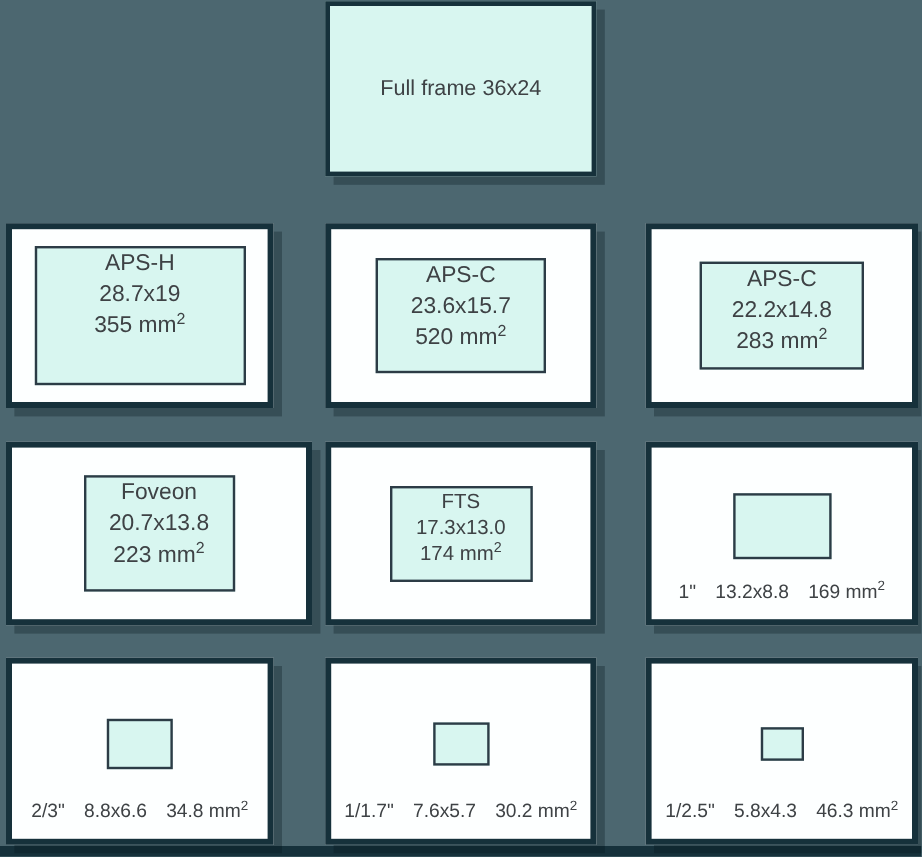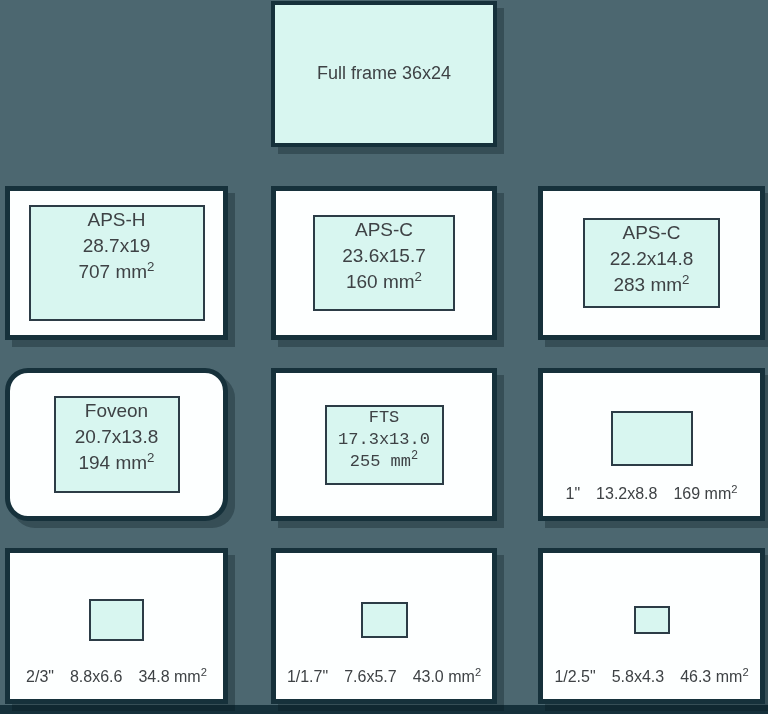--- a/index.html
+++ b/index.html
@@ -51,53 +51,53 @@
   <div class="bottom-strip"></div>
 
   <div class="card filled" style="left:271px;top:1px;width:226px;height:146px;">
     <div>Full frame 36x24</div>
   </div>
 
   <div class="card" style="left:5px;top:186px;width:223px;height:154px;">
     <div class="sensor-rect" style="width:176px;height:116px;">
       <div>APS-H</div>
       <div>28.7x19</div>
-      <div><span>707 mm</span><sup>2</sup></div>
+      <div><span>355 mm</span><sup>2</sup></div>
     </div>
   </div>
 
   <div class="card" style="left:271px;top:186px;width:226px;height:154px;">
     <div class="sensor-rect" style="width:142px;height:96px;">
       <div>APS-C</div>
       <div>23.6x15.7</div>
-      <div><span>160 mm</span><sup>2</sup></div>
+      <div><span>520 mm</span><sup>2</sup></div>
     </div>
   </div>
 
   <div class="card" style="left:538px;top:186px;width:227px;height:154px;">
     <div class="sensor-rect" style="width:137px;height:90px;">
       <div>APS-C</div>
       <div>22.2x14.8</div>
       <div><span>283 mm</span><sup>2</sup></div>
     </div>
   </div>
 
-  <div class="card" style="left:5px;top:368px;width:223px;height:153px;border-radius:23px;">
+  <div class="card" style="left:5px;top:368px;width:255px;height:153px;">
     <div class="sensor-rect" style="width:126px;height:97px;">
       <div>Foveon</div>
       <div>20.7x13.8</div>
-      <div><span>194 mm</span><sup>2</sup></div>
+      <div><span>223 mm</span><sup>2</sup></div>
     </div>
   </div>
 
   <div class="card" style="left:271px;top:368px;width:226px;height:153px;">
-    <div class="sensor-rect small-font" style="width:119px;height:80px;font-family:Liberation Mono, monospace;">
+    <div class="sensor-rect small-font" style="width:119px;height:80px;">
       <div>FTS</div>
       <div>17.3x13.0</div>
-      <div><span>255 mm</span><sup>2</sup></div>
+      <div><span>174 mm</span><sup>2</sup></div>
     </div>
   </div>
 
   <div class="card captioned" style="left:538px;top:368px;width:227px;height:153px;">
     <div class="zone">
       <div class="sensor-rect" style="width:82px;height:55px;"></div>
     </div>
     <div class="caption">
       <span>1"</span>
       <span>13.2x8.8</span>
@@ -116,21 +116,21 @@
     </div>
   </div>
 
   <div class="card captioned" style="left:271px;top:548px;width:226px;height:156px;">
     <div class="zone">
       <div class="sensor-rect" style="width:47px;height:36px;"></div>
     </div>
     <div class="caption">
       <span>1/1.7"</span>
       <span>7.6x5.7</span>
-      <span><span>43.0 mm</span><sup>2</sup></span>
+      <span><span>30.2 mm</span><sup>2</sup></span>
     </div>
   </div>
 
   <div class="card captioned" style="left:538px;top:548px;width:227px;height:156px;">
     <div class="zone">
       <div class="sensor-rect" style="width:36px;height:28px;"></div>
     </div>
     <div class="caption">
       <span>1/2.5"</span>
       <span>5.8x4.3</span>

